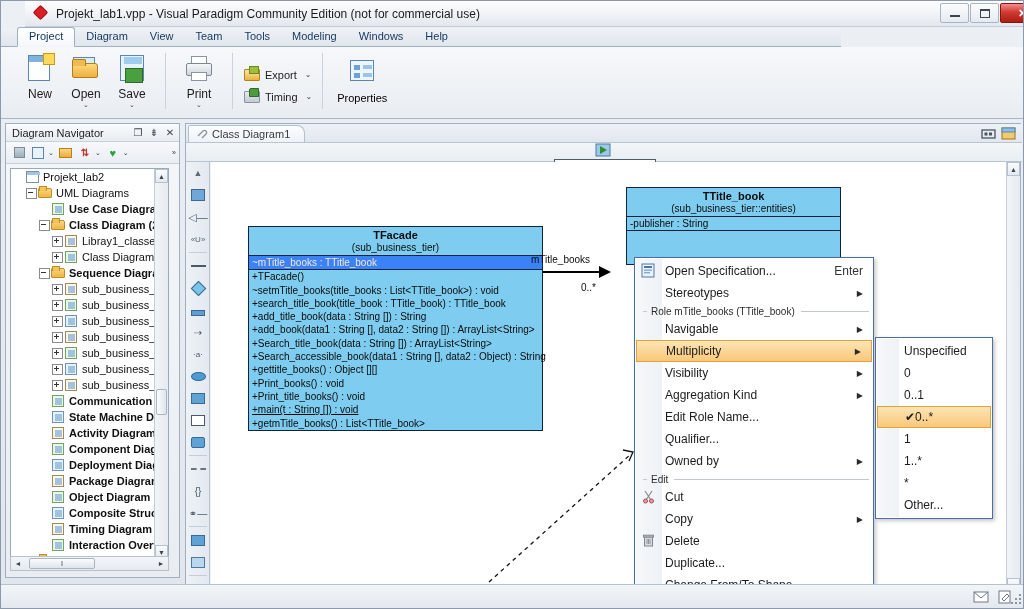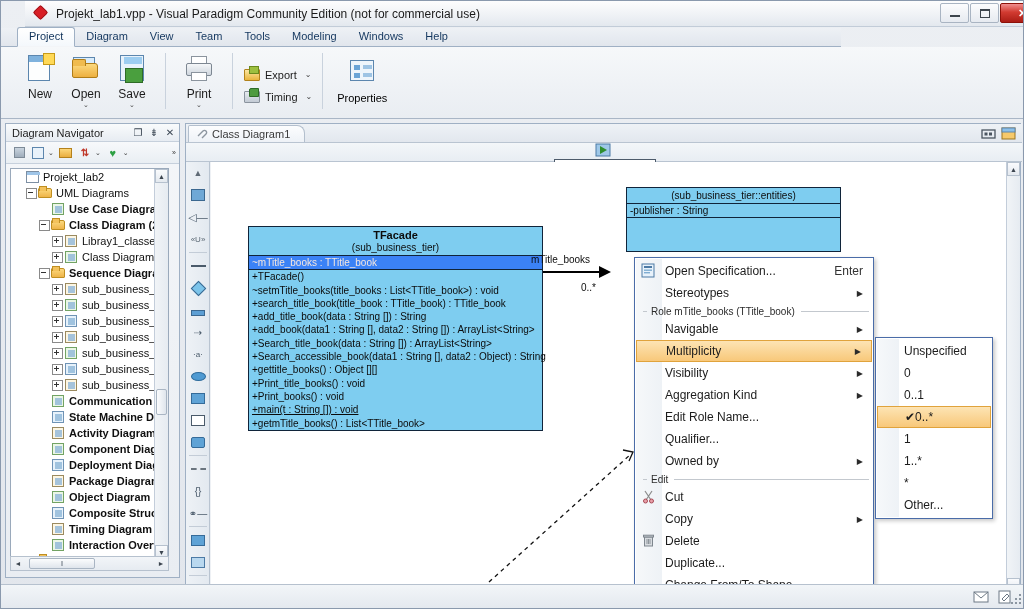--- a/index.html
+++ b/index.html
@@ -810,29 +810,30 @@
         </div>
         <div class="sec" id="tfacade-ops">
             <div class="row">+TFacade()</div>
             <div class="row">~setmTitle_books(title_books : List&lt;TTitle_book&gt;) : void</div>
             <div class="row">+search_title_book(title_book : TTitle_book) : TTitle_book</div>
             <div class="row">+add_title_book(data : String []) : String</div>
             <div class="row">+add_book(data1 : String [], data2 : String []) : ArrayList&lt;String&gt;</div>
             <div class="row">+Search_title_book(data : String []) : ArrayList&lt;String&gt;</div>
             <div class="row">+Search_accessible_book(data1 : String [], data2 : Object) : String</div>
             <div class="row">+gettitle_books() : Object [][]</div>
+            <div class="row">+Print_books() : void</div>
             <div class="row">+Print_title_books() : void</div>
-            <div class="row">+Print_books() : void</div>
             <div class="row stat">+main(t : String []) : void</div>
             <div class="row">+getmTitle_books() : List&lt;TTitle_book&gt;</div>
           </div>
       </div>
 
       <div class="umlbox" style="left:415px; top:25px; width:215px;">
         <div class="hdr">
+          <div class="cname">TTitle_book</div>
           <div class="cpkg">(sub_business_tier::entities)</div>
         </div>
         <div class="sec">
           <div class="row">-publisher : String</div>
         </div>
         <div class="sec" style="height:34px;"></div>
       </div>
 
       <div class="assoclabel" style="left:320px; top:92px;">mTitle_books</div>
       <div class="assoclabel" style="left:370px; top:120px;">0..*</div>

